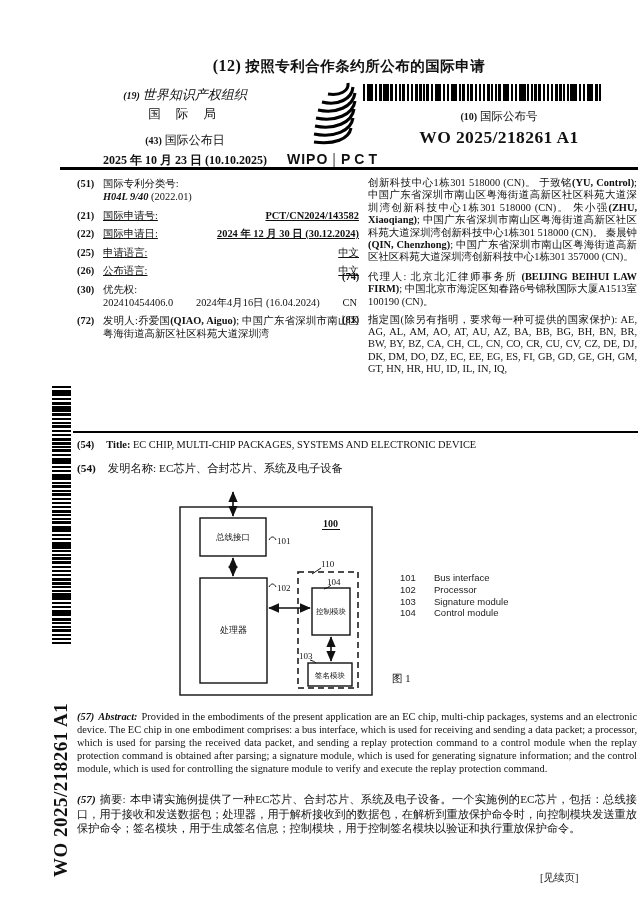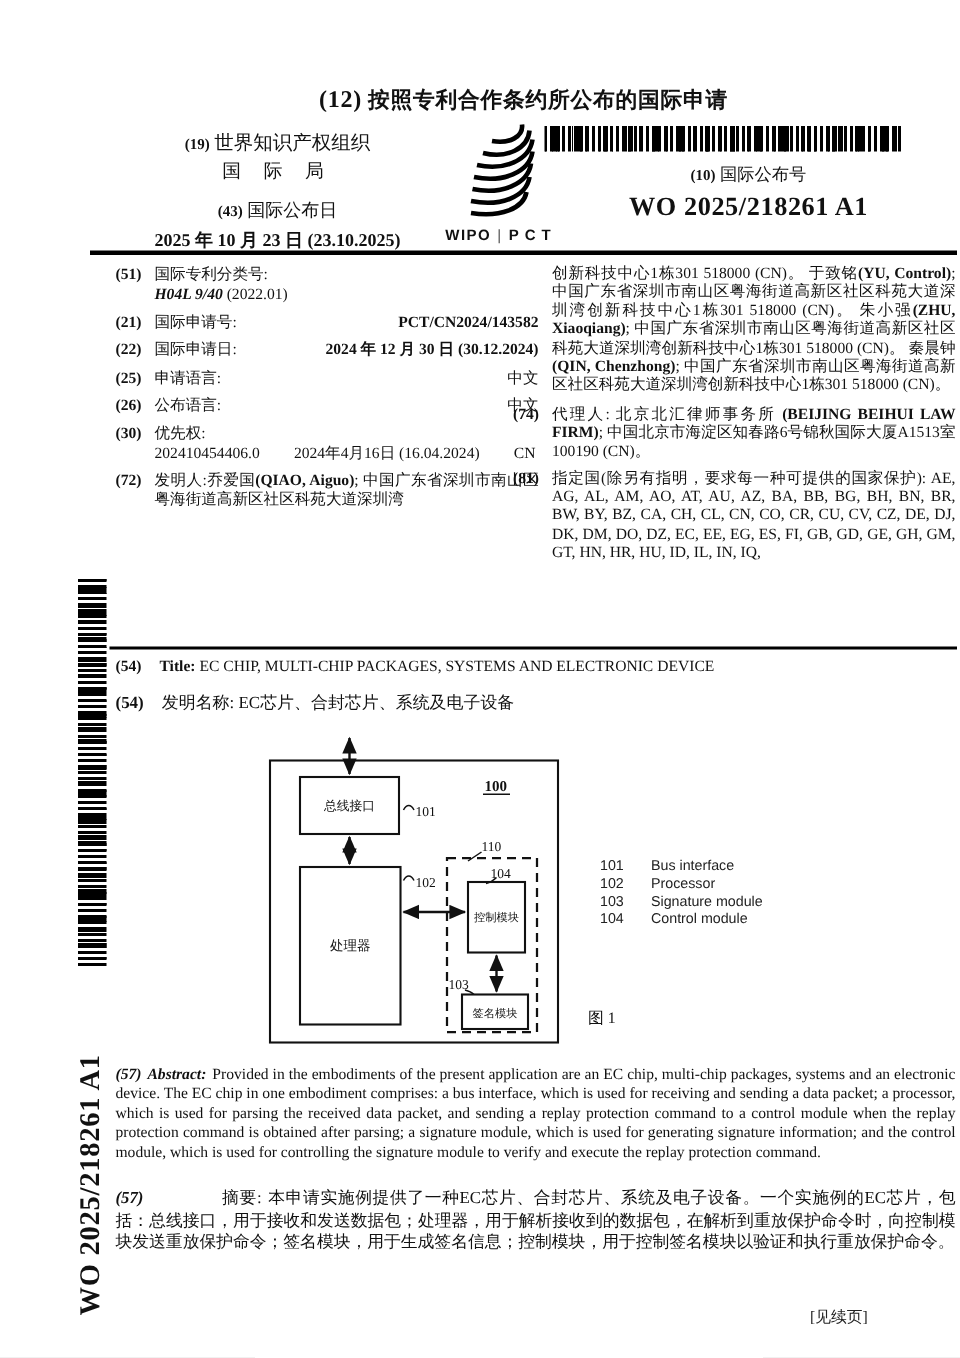--- a/index.html
+++ b/index.html
@@ -12,30 +12,30 @@
   }
   .b { font-weight:bold; }
   .i { font-style:italic; }
 
   
   .h12 { position:absolute; top:57px; left:60px; width:578px; text-align:center;
          font-weight:bold; font-size:14.5px; letter-spacing:0.5px; }
   .h12 .num { font-size:16px; margin-right:4px; }
 
   .orgblock { position:absolute; top:86px; left:85px; width:200px; text-align:center; }
-  .org-name { font-size:13px; }
+  .org-name { font-size:13px;font-style:italic; }
   .org-name .num { font-weight:bold; font-size:10px; margin-right:3px; }
   .org-bureau { font-size:12.5px; letter-spacing:6px; margin-top:2px; }
   .pubdate-label { font-size:12px; margin-top:9px; }
   .pubdate-label .num { font-weight:bold; font-size:10px; margin-right:3px;margin-top:24px; }
   .pubdate-value { font-weight:bold; font-size:12px; margin-top:3px; white-space:nowrap; }
 
   .logoblock { position:absolute; top:82px; left:286px; width:96px; text-align:center; }
   .wipo-line { font-family:"Liberation Sans","DejaVu Sans",sans-serif; font-weight:bold;
-               font-size:10px; letter-spacing:1px; margin-top:1px; white-space:nowrap; }
+               font-size:14px; letter-spacing:1px; margin-top:1px; white-space:nowrap; }
   .wipo-line .sep { font-weight:normal; color:#555; padding:0 4px; }
   .wipo-line .pct { letter-spacing:4px; }
 
   .barcode-top { position:absolute; top:84px; left:363px; width:238px; height:17px;
     background:
       repeating-linear-gradient(90deg,#000 0 2px,transparent 2px 4px),
       repeating-linear-gradient(90deg,#000 0 1px,transparent 1px 9px),
       repeating-linear-gradient(90deg,transparent 0 5px,#000 5px 8px,transparent 8px 17px);
   }
   .pubno { position:absolute; top:109px; left:393px; width:212px; text-align:center; }
@@ -45,21 +45,21 @@
 
   .rule1 { position:absolute; top:167px; left:60px; width:578px; height:3px; background:#000; }
   .rule2 { position:absolute; top:431px; left:73px; width:565px; height:2px; background:#000; }
 
   
   .colL { position:absolute; top:177px; left:77px; width:282px; font-size:10.4px; line-height:13px; }
   .colR { position:absolute; top:177px; left:342px; width:295px; font-size:10.4px; line-height:12.4px; }
   .fld { display:flex; margin-bottom:5.5px; }
   .fnum { flex:0 0 26px; font-weight:bold; }
   .fbody { flex:1; }
-  .kv { display:flex; justify-content:space-between; }
+  .kv { display:flex; justify-content:space-between;text-decoration:underline; }
   .just { text-align:justify; }
   .prio-row { display:flex; justify-content:space-between; padding-right:2px; }
   .cont-par { padding-left:26px; text-align:justify; margin-bottom:7px; }
 
   
   .t54en { position:absolute; top:439px; left:77px; width:560px; font-size:10.4px; }
   .t54zh { position:absolute; top:461px; left:77px; width:560px; font-size:11.3px; }
   .t54en .num, .t54zh .num { font-weight:bold; margin-right:12px; }
 
   
@@ -69,21 +69,21 @@
             line-height:11.8px; color:#222; }
   .legend-row { display:flex; }
   .legend-num { flex:0 0 34px; }
 
   
   .abs-en { position:absolute; top:710px; left:77px; width:560px; font-size:10.4px;
             line-height:13px; text-align:justify; }
   .abs-zh { position:absolute; top:792px; left:77px; width:560px; font-size:11.2px;
             line-height:14.5px; text-align:justify; }
   .abs-en .lead, .abs-zh .lead-num { font-weight:bold; margin-right:4px;font-style:italic; }
-  .abs-zh .lead-label { margin-right:4px;margin-left:48px; }
+  .abs-zh .lead-label { margin-right:4px; }
 
   
   .cont-note { position:absolute; top:871px; left:540px; font-size:10.5px; color:#222; }
   .barcode-side { position:absolute; top:386px; left:52px; width:19px; height:258px;
     background:
       repeating-linear-gradient(180deg,#000 0 2px,transparent 2px 4px),
       repeating-linear-gradient(180deg,#000 0 1px,transparent 1px 9px),
       repeating-linear-gradient(180deg,transparent 0 5px,#000 5px 8px,transparent 8px 17px);
   }
   .side-pubno { position:absolute; top:877px; left:50px; width:235px;
@@ -102,21 +102,21 @@
   </div>
 
   <div class="orgblock">
     <div class="org-name">
       <span class="num">(19)</span><span>世界知识产权组织</span>
     </div>
     <div class="org-bureau">国 际 局</div>
     <div class="pubdate-label">
       <span class="num">(43)</span><span>国际公布日</span>
     </div>
-    <div class="pubdate-value">2025 年 10 月 23 日 (23.10.2025)</div>
+    <div class="pubdate-value">2025 年 10 月 23 日 (10.10.2025)</div>
   </div>
 
   <div class="logoblock">
     <svg width="58" height="64" viewBox="0 0 58 64">
       <g fill="none" stroke="#000" stroke-width="3.1" stroke-linecap="butt">
         <path d="M9 60 C29 63, 44 57, 46 46"></path>
         <path d="M9 52 C29 56, 46 49, 48 36"></path>
         <path d="M10 44 C29 48, 47 41, 49 27"></path>
         <path d="M11 36 C30 40, 48 33, 50 19"></path>
         <path d="M13 28 C31 32, 48 25, 50 11"></path>
@@ -195,21 +195,21 @@
     </div>
 
 
     <div class="fld">
       <span class="fnum">(72)</span>
       <span class="fbody just"><span>发明人:</span><span><span>乔爱国</span><span class="b">(QIAO, Aiguo)</span><span>; 中国广东省深圳市南山区粤海街道高新区社区科苑大道深圳湾</span></span></span>
     </div>
   </div>
 
   <div class="colR">
-    <div class="cont-par"><span>创新科技中心1栋301 518000 (CN)。 于致铭</span><span class="b">(YU, Control)</span><span>; 中国广东省深圳市南山区粤海街道高新区社区科苑大道深圳湾创新科技中心1栋301 518000 (CN)。 朱小强</span><span class="b">(ZHU, Xiaoqiang)</span><span>; 中国广东省深圳市南山区粤海街道高新区社区科苑大道深圳湾创新科技中心1栋301 518000 (CN)。 秦晨钟</span><span class="b">(QIN, Chenzhong)</span><span>; 中国广东省深圳市南山区粤海街道高新区社区科苑大道深圳湾创新科技中心1栋301 518000 (CN)。</span></div>
+    <div class="cont-par"><span>创新科技中心1栋301 518000 (CN)。 于致铭</span><span class="b">(YU, Control)</span><span>; 中国广东省深圳市南山区粤海街道高新区社区科苑大道深圳湾创新科技中心1栋301 518000 (CN)。 朱小强</span><span class="b">(ZHU, Xiaoqiang)</span><span>; 中国广东省深圳市南山区粤海街道高新区社区科苑大道深圳湾创新科技中心1栋301 518000 (CN)。 秦晨钟</span><span class="b">(QIN, Chenzhong)</span><span>; 中国广东省深圳市南山区粤海街道高新区社区科苑大道深圳湾创新科技中心1栋301 357000 (CN)。</span></div>
 
     <div class="fld">
       <span class="fnum">(74)</span>
       <span class="fbody just"><span>代理人: </span><span><span>北京北汇律师事务所 </span><span class="b">(BEIJING BEIHUI LAW FIRM)</span><span>; 中国北京市海淀区知春路6号锦秋国际大厦A1513室 100190 (CN)。</span></span></span>
     </div>
 
     <div class="fld">
       <span class="fnum">(81)</span>
       <span class="fbody just">指定国(除另有指明，要求每一种可提供的国家保护): AE, AG, AL, AM, AO, AT, AU, AZ, BA, BB, BG, BH, BN, BR, BW, BY, BZ, CA, CH, CL, CN, CO, CR, CU, CV, CZ, DE, DJ, DK, DM, DO, DZ, EC, EE, EG, ES, FI, GB, GD, GE, GH, GM, GT, HN, HR, HU, ID, IL, IN, IQ,</span>
     </div>

